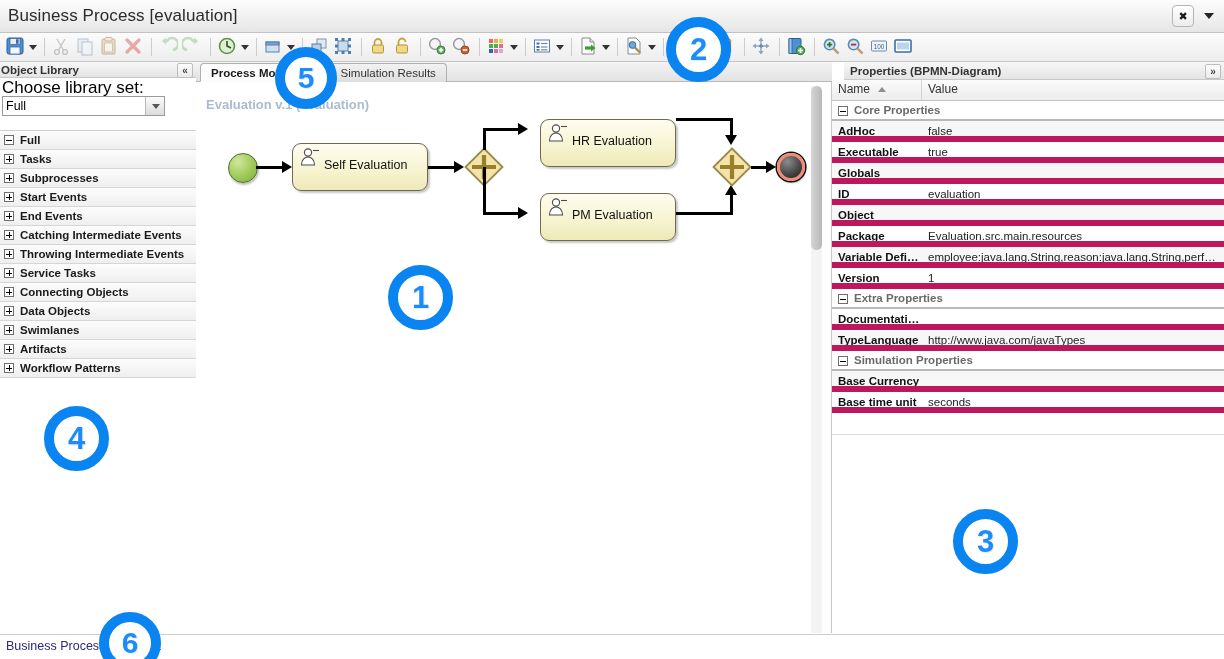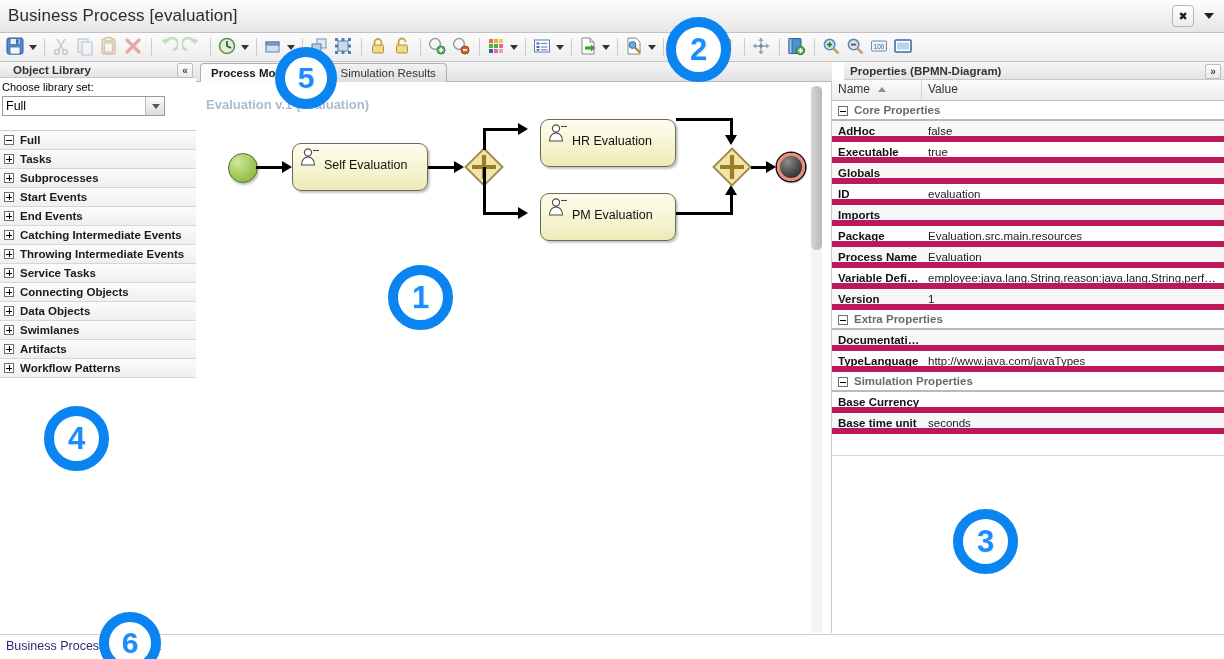--- a/index.html
+++ b/index.html
@@ -49,30 +49,30 @@
   .dd{width:11px;height:22px;position:relative;cursor:pointer;}
   .dd::after{content:"";position:absolute;left:1px;top:9px;width:0;height:0;
     border-left:4px solid transparent;border-right:4px solid transparent;border-top:5px solid #333;}
 
   
   .leftpanel{position:absolute;left:0;top:62px;width:196px;height:337px;background:#fff;}
   .lp-header{
     position:relative;height:16px;
     background:linear-gradient(to bottom,#f7f7f7,#e4e4e4);
     border-bottom:1px solid #c8c8c8;
-    font-weight:bold;font-size:11.5px;color:#333;padding:2px 0 0 13px;box-sizing:border-box;
+    font-weight:bold;font-size:11.5px;color:#333;padding:2px 0 0 1px;box-sizing:border-box;
   }
   .collapse-btn{
     position:absolute;right:3px;top:1px;width:16px;height:15px;
     border:1px solid #bdbdbd;border-radius:2px;
     background:linear-gradient(to bottom,#fdfdfd,#e9e9e9);
     font-size:10px;text-align:center;line-height:13px;color:#444;cursor:pointer;box-sizing:border-box;
   }
   .lp-chooser{padding:2px 0 0 2px;}
-  .lp-chooser .lbl{font-size:11px;color:#000;line-height:15px;}
+  .lp-chooser .lbl{font-size:17px;color:#000;line-height:15px;}
   .combo{
     position:relative;margin-top:1px;width:163px;height:20px;
     border:1px solid #9a9a9a;background:#fff;box-sizing:border-box;
   }
   .combo .val{position:absolute;left:3px;top:2px;font-size:12.5px;color:#000;}
   .combo .caret-box{
     position:absolute;right:0;top:0;width:19px;height:18px;
     background:linear-gradient(to bottom,#fbfbfb,#dcdcdc);
     border-left:1px solid #b9b9b9;box-sizing:border-box;
   }
@@ -535,30 +535,26 @@
         </div>
         <div class="prow">
           <div class="pname">Globals</div>
           <div class="pval"></div>
         </div>
         <div class="prow">
           <div class="pname">ID</div>
           <div class="pval">evaluation</div>
         </div>
         <div class="prow">
-          <div class="pname">Imports</div>
+          <div class="pname">Object</div>
           <div class="pval"></div>
         </div>
         <div class="prow">
           <div class="pname">Package</div>
           <div class="pval">Evaluation.src.main.resources</div>
-        </div>
-        <div class="prow">
-          <div class="pname">Process Name</div>
-          <div class="pval">Evaluation</div>
         </div>
         <div class="prow">
           <div class="pname">Variable Defi…</div>
           <div class="pval">employee:java.lang.String,reason:java.lang.String,perf…</div>
         </div>
         <div class="prow">
           <div class="pname">Version</div>
           <div class="pval">1</div>
         </div>
         <div class="group"><span class="tog"></span><span>Extra Properties</span></div>

